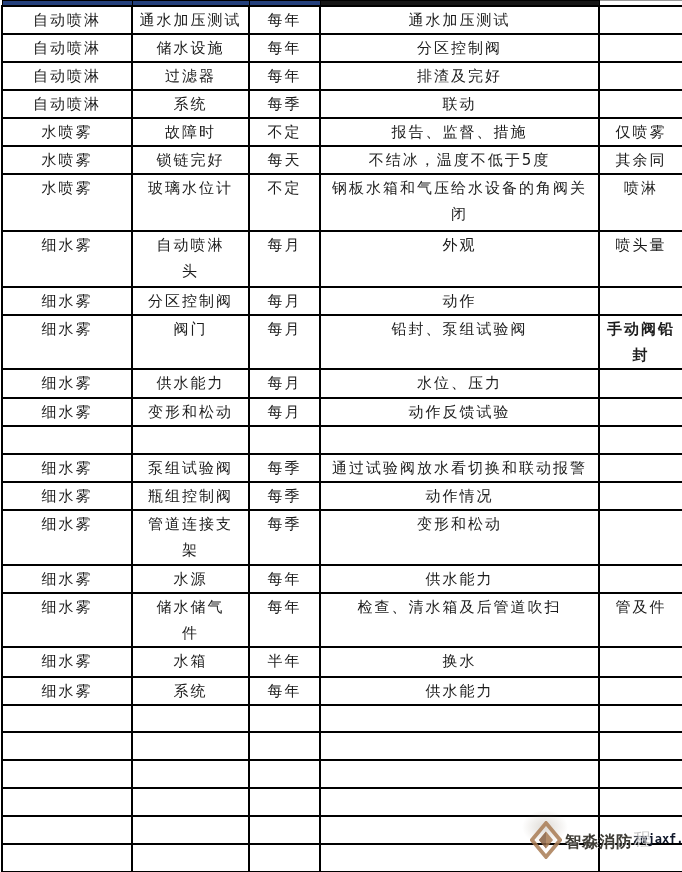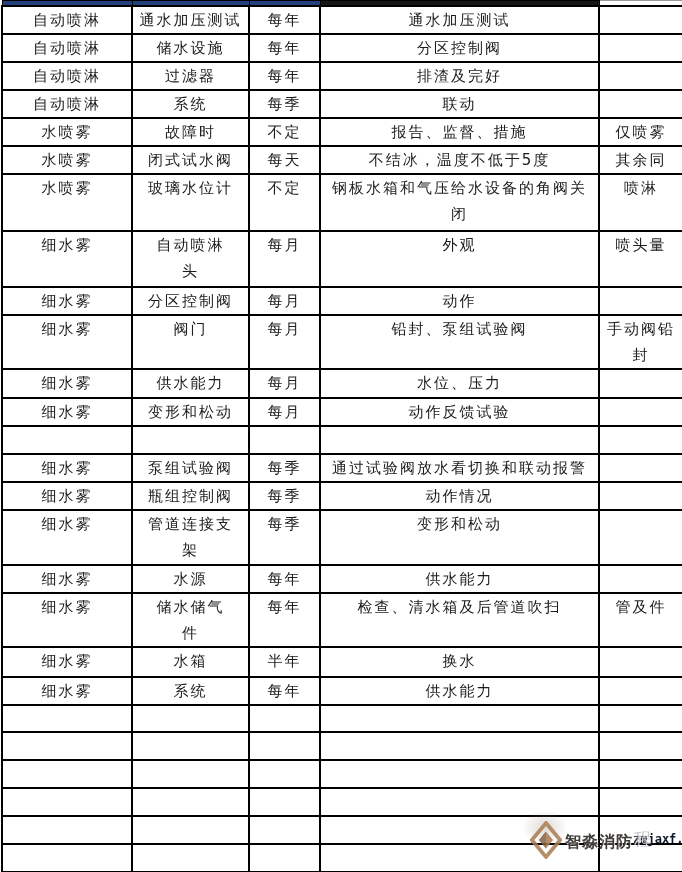--- a/index.html
+++ b/index.html
@@ -42,21 +42,21 @@
     padding:0;
     line-height:0;
   }
   tr.band td.band-navy{background:var(--band-navy);border-bottom:2px solid #000;}
   tr.band td.band-dark{background:var(--band-dark);border-bottom:2px solid #000;}
   tr.band td.band-light{background:#ffffff;border-top:1px solid #9a9a9a;}
   td.small-note{
     font-size:9px;
     letter-spacing:0;
     line-height:24px;
-    font-weight:normal;
+    font-weight:bold;
   }
   
   .watermark{
     position:absolute;
     right:2px;
     bottom:4px;
     width:150px;
     height:52px;
     z-index:3;
     display:flex;
@@ -145,21 +145,21 @@
       </tr>
       <tr style="height: 27px;">
         <td>水喷雾</td>
         <td>故障时</td>
         <td>不定</td>
         <td>报告、监督、措施</td>
         <td>仅喷雾</td>
       </tr>
       <tr style="height: 28px;">
         <td>水喷雾</td>
-        <td>闭式试水阀</td>
+        <td>锁链完好</td>
         <td>每天</td>
         <td>不结冰，温度不低于5度</td>
         <td>其余同</td>
       </tr>
       <tr style="height: 57px;">
         <td>水喷雾</td>
         <td>玻璃水位计</td>
         <td>不定</td>
         <td>钢板水箱和气压给水设备的角阀关
 闭</td>

